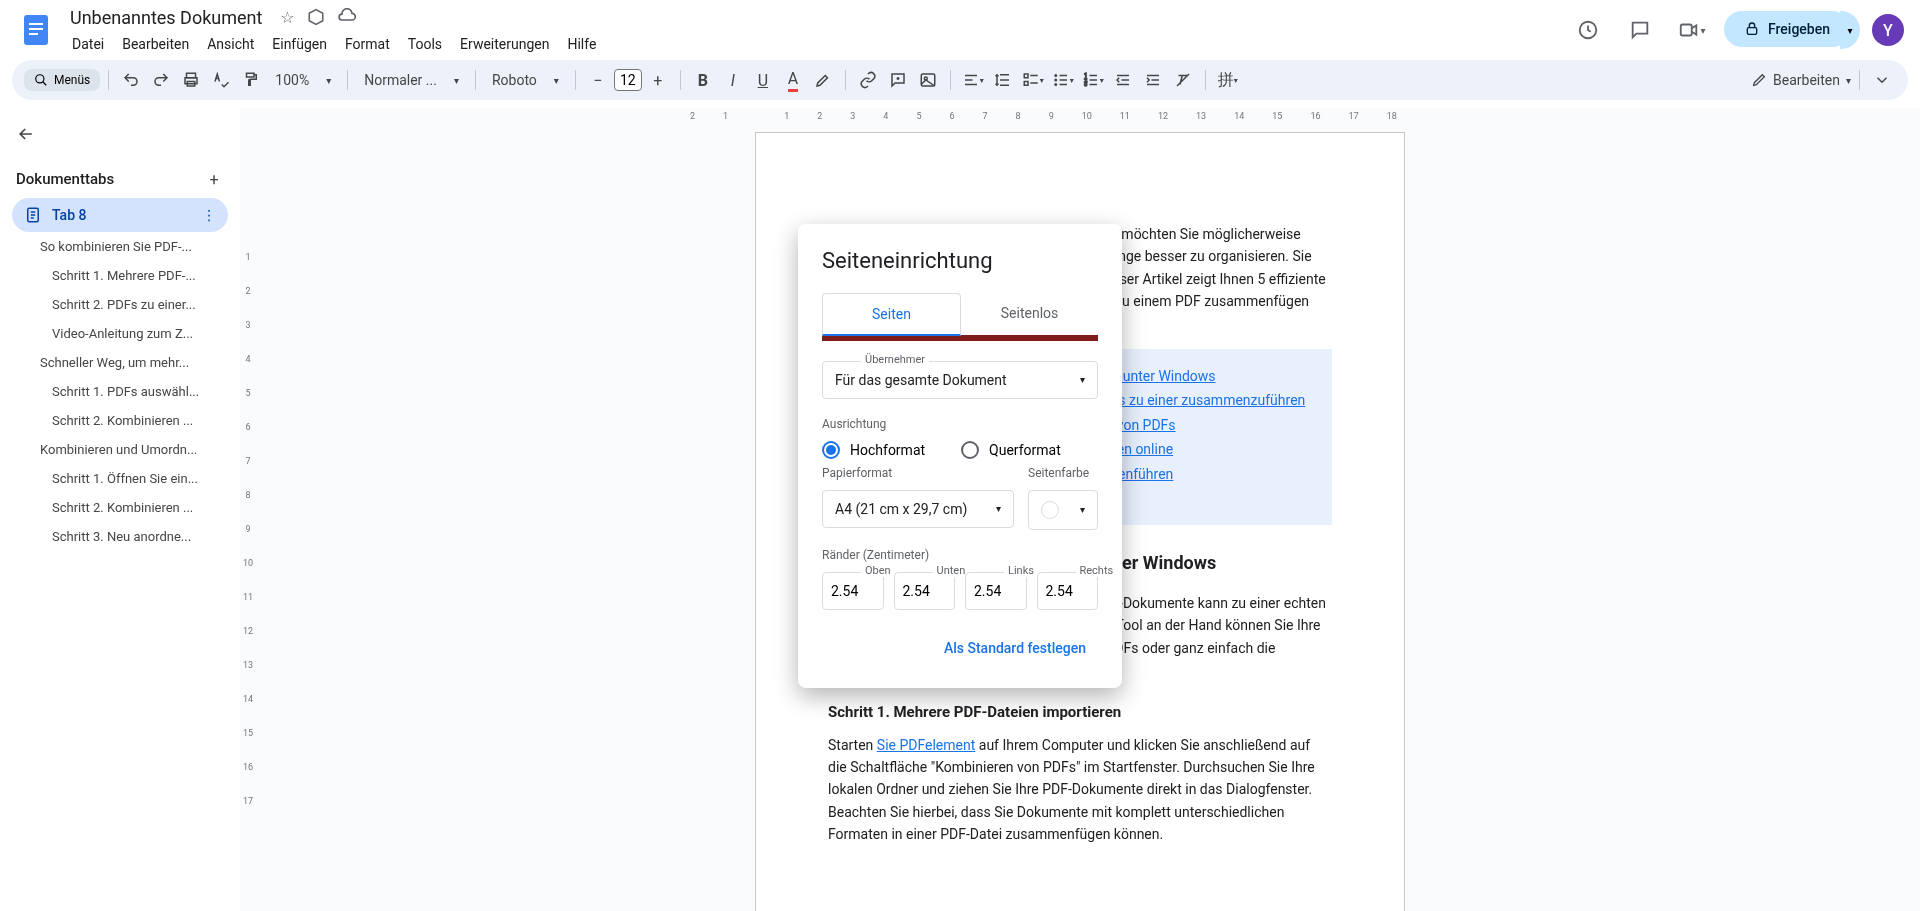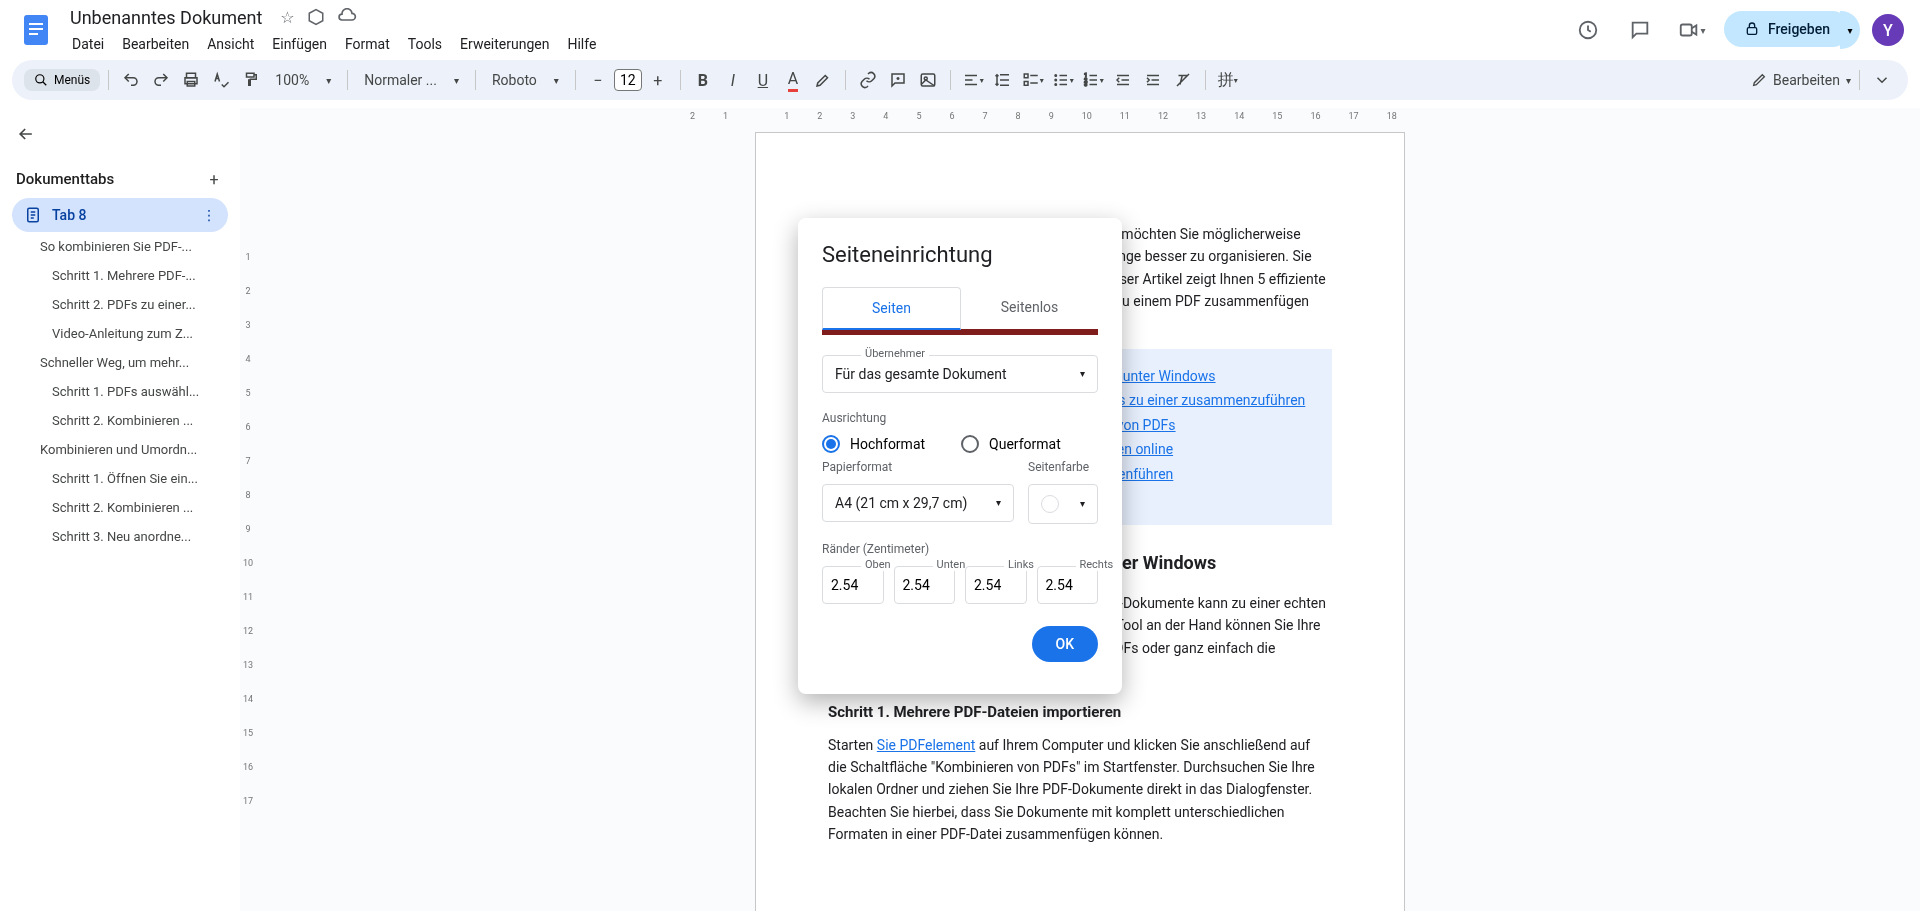--- a/index.html
+++ b/index.html
@@ -476,17 +476,17 @@
           </div>
       </div>
     </div>
     <div class="margins-label">Ränder (Zentimeter)</div>
     <div class="margins-row">
       <div class="margin-field"><div class="field-label">Oben</div><input value="2.54" style=""></div>
       <div class="margin-field"><div class="field-label">Unten</div><input value="2.54" style=""></div>
       <div class="margin-field"><div class="field-label">Links</div><input value="2.54" style=""></div>
       <div class="margin-field"><div class="field-label">Rechts</div><input value="2.54" style=""></div>
     </div>
-    <div class="btn-row">
-      <button class="btn-primary">OK</button>
+    <div class="default-row">
+      <button class="btn-text">Als Standard festlegen</button>
     </div>
   </div>
 </div>
 
 </body></html>

